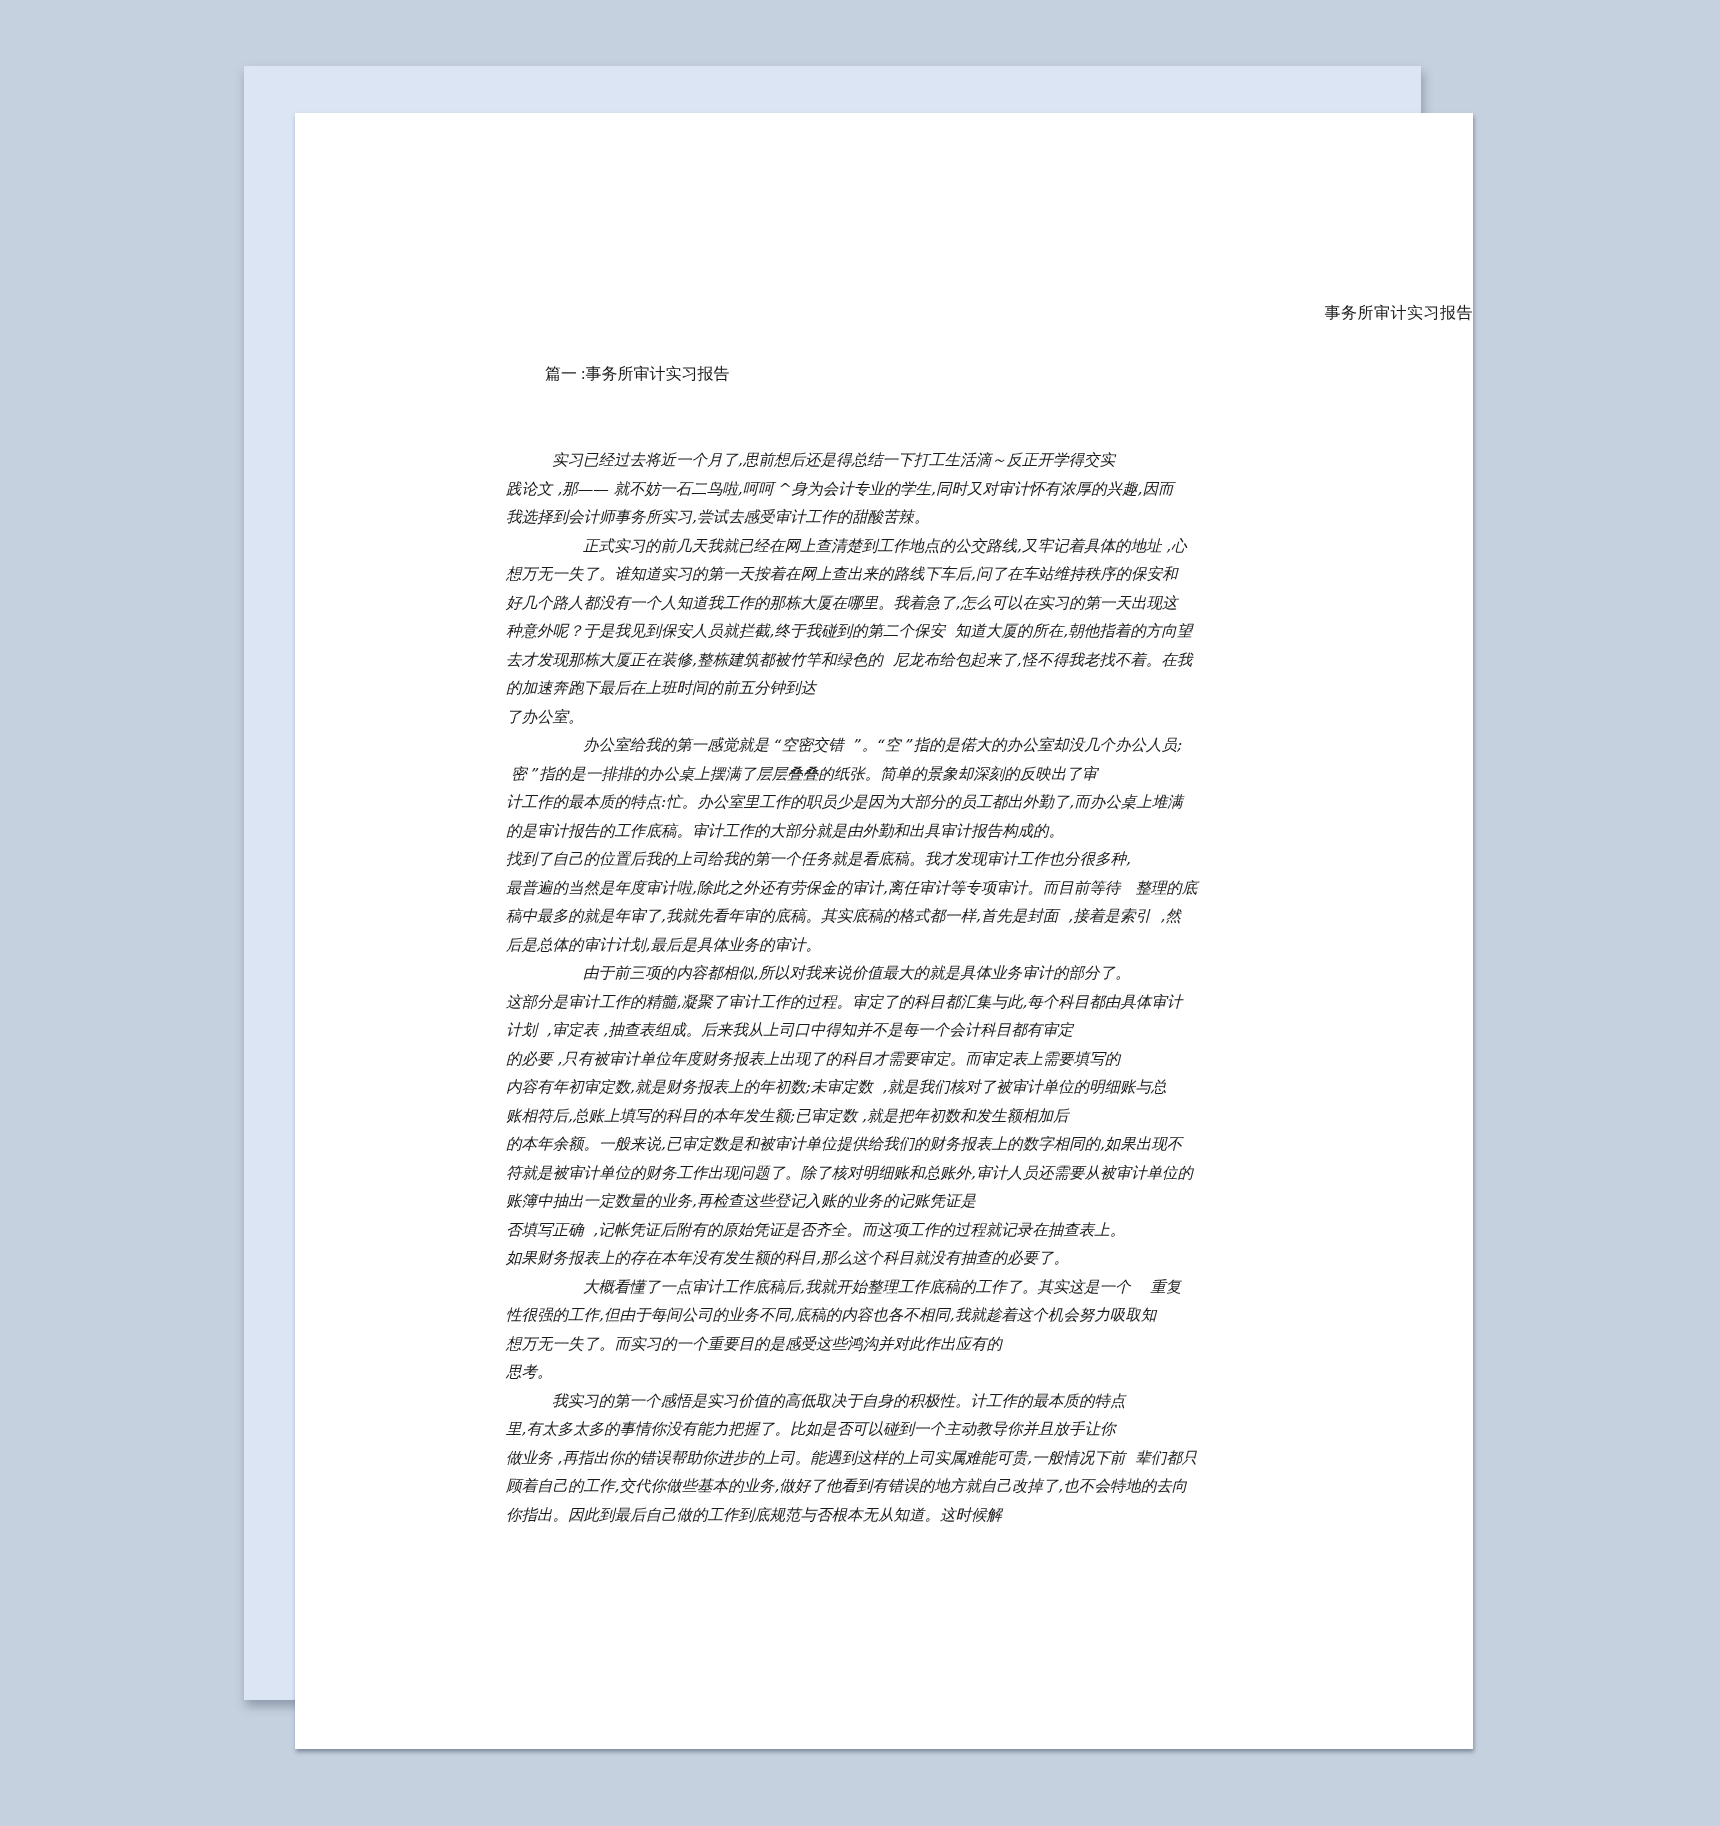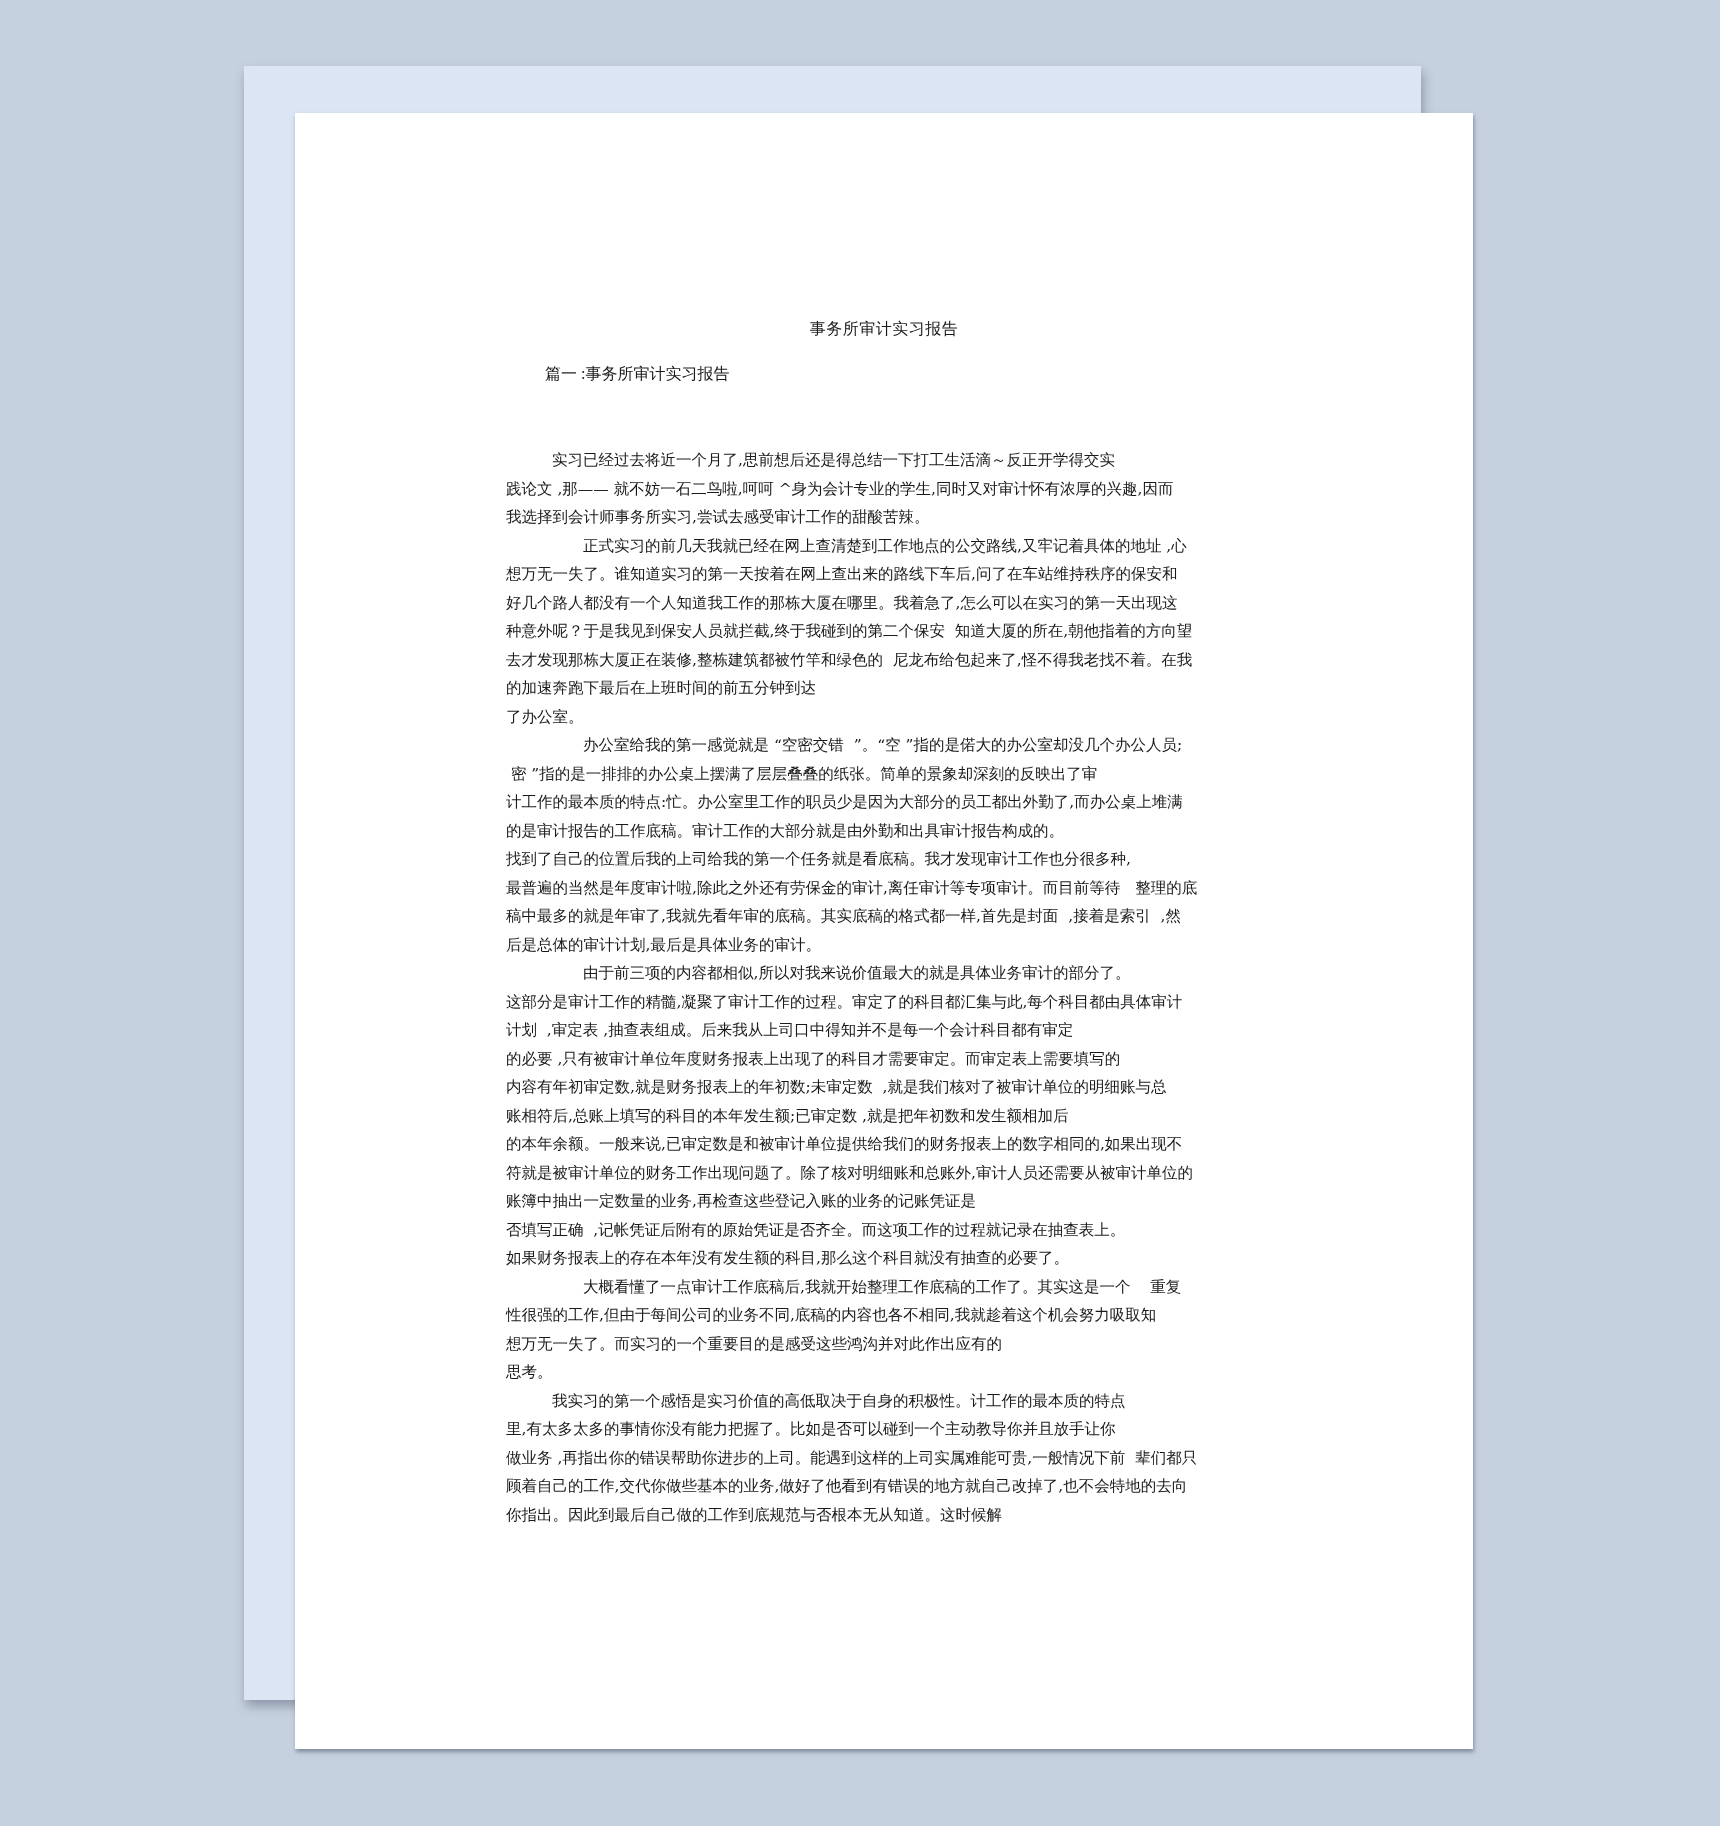--- a/index.html
+++ b/index.html
@@ -30,25 +30,24 @@
       width: 1178px;
       height: 1636px;
       background: #ffffff;
       box-shadow: 1px 3px 4px rgba(70, 85, 105, 0.55);
     }
     .doc-title {
       position: absolute;
       left: 0;
       width: 100%;
       top: 190px;
-      text-align: center;
+      text-align: right;
       font-size: 16px;
       color: #1a1a1a;
       letter-spacing: 0.5px;
-      margin-top: 16px;
     }
     .section-title {
       position: absolute;
       left: 250px;
       top: 251px;
       font-size: 16px;
       color: #1a1a1a;
       font-family: Liberation Serif, serif;
     }
     .body-text {
@@ -57,20 +56,21 @@
       top: 333px;
       width: 760px;
       font-size: 15.5px;
       color: #1a1a1a;
       line-height: 28.5px;
     }
     .line {
       display: block;
       white-space: pre;
       height: 28.5px;
+      font-style: italic;
     }
     .indent1 { padding-left: 46px; }
     .indent2 { padding-left: 77px; }
   </style>
 </head>
 <body>
 
 <div class="back-page"></div>
 
 <div class="front-page">

